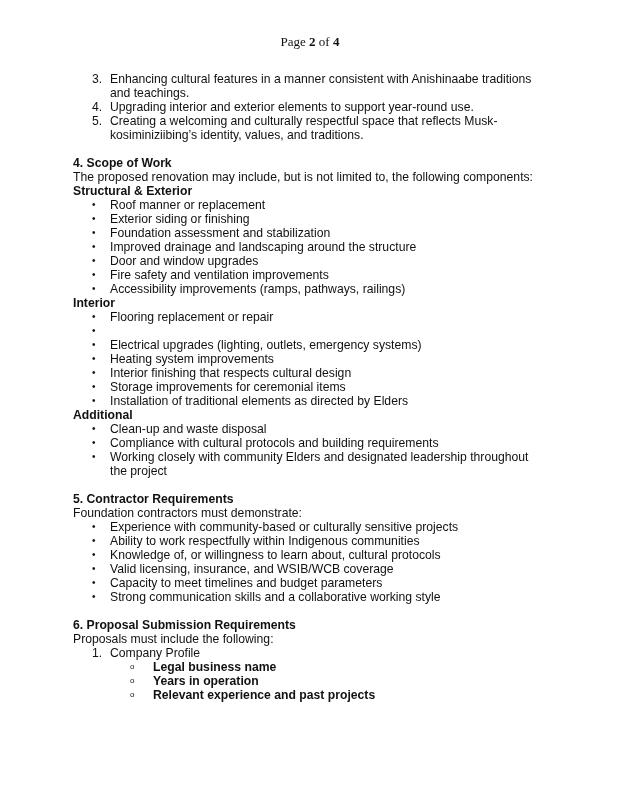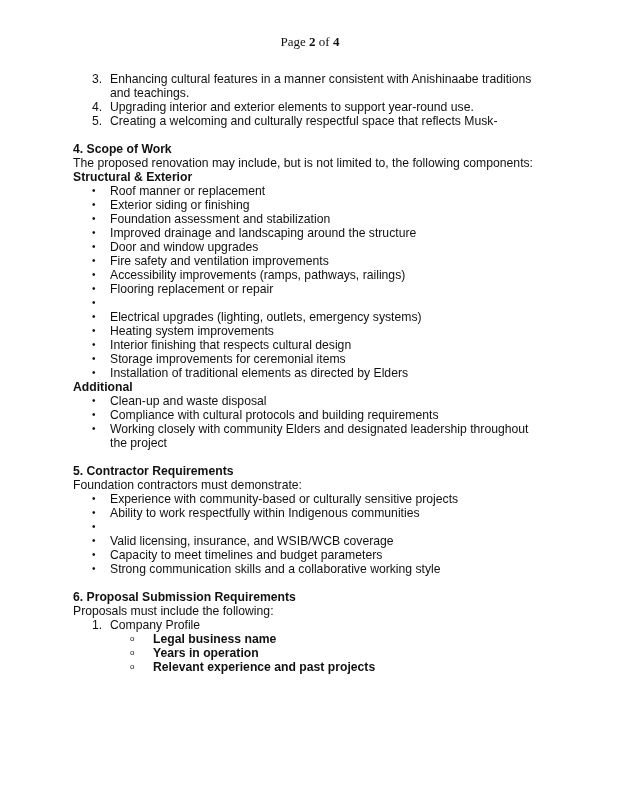--- a/index.html
+++ b/index.html
@@ -43,20 +43,23 @@
         <span class="txt">and teachings.</span>
       </div>
       <div class="row">
         <span class="num">4.</span>
         <span class="txt">Upgrading interior and exterior elements to support year-round use.</span>
       </div>
       <div class="row">
         <span class="num">5.</span>
         <span class="txt">Creating a welcoming and culturally respectful space that reflects Musk-</span>
       </div>
+      <div class="row">
+        <span class="txt">kosiminiziibing’s identity, values, and traditions.</span>
+      </div>
     </div>
 
     <div class="gap"></div>
 
     <div>
       <div class="row sec-title">4. Scope of Work</div>
       <div class="row">The proposed renovation may include, but is not limited to, the following components:</div>
 
       <div class="row heading">Structural &amp; Exterior</div>
       <div class="row">
@@ -81,20 +84,21 @@
         </div>
       <div class="row">
           <span class="bul">•</span>
           <span class="txt">Fire safety and ventilation improvements</span>
         </div>
       <div class="row">
           <span class="bul">•</span>
           <span class="txt">Accessibility improvements (ramps, pathways, railings)</span>
         </div>
 
+      <div class="row heading">Interior</div>
       <div class="row">
           <span class="bul">•</span>
           <span class="txt">Flooring replacement or repair</span>
         </div>
       <div class="row">
           <span class="bul">•</span>
         </div>
       <div class="row">
           <span class="bul">•</span>
           <span class="txt">Electrical upgrades (lighting, outlets, emergency systems)</span>
@@ -142,20 +146,21 @@
       <div class="row">
           <span class="bul">•</span>
           <span class="txt">Experience with community-based or culturally sensitive projects</span>
         </div>
       <div class="row">
           <span class="bul">•</span>
           <span class="txt">Ability to work respectfully within Indigenous communities</span>
         </div>
       <div class="row">
           <span class="bul">•</span>
+          <span class="txt">Knowledge of, or willingness to learn about, cultural protocols</span>
         </div>
       <div class="row">
           <span class="bul">•</span>
           <span class="txt">Valid licensing, insurance, and WSIB/WCB coverage</span>
         </div>
       <div class="row">
           <span class="bul">•</span>
           <span class="txt">Capacity to meet timelines and budget parameters</span>
         </div>
       <div class="row">

